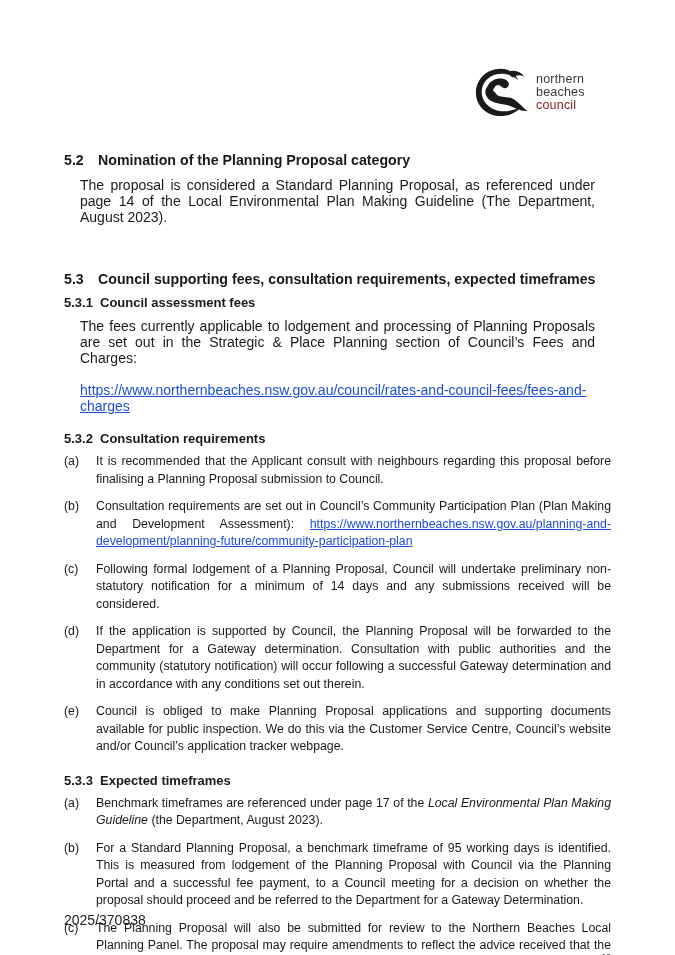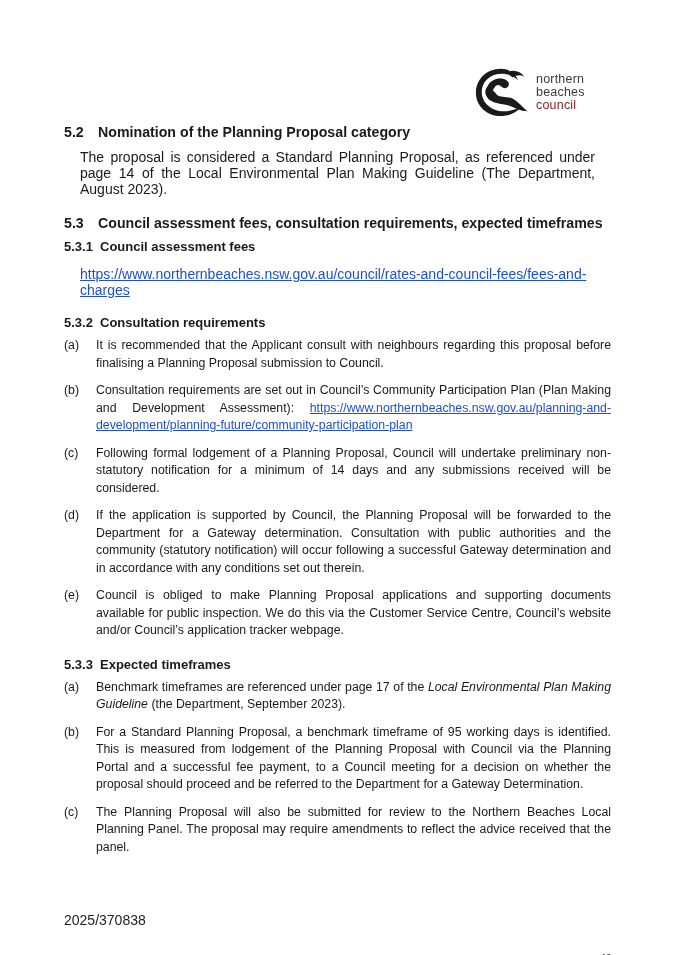--- a/index.html
+++ b/index.html
@@ -8,21 +8,21 @@
     .page { position: absolute; left: 0; top: 0; width: 675px; height: 955px; background: #fff; border-radius: 16px; }
 
     .logo { position: absolute; left: 472px; top: 64px; width: 150px; height: 56px; display: flex; align-items: center; }
     .logo svg { width: 58px; height: 54px; flex: none; }
     .logo-text { margin-left: 6px; font-size: 12.5px; line-height: 13px; color: #3a3a3a; letter-spacing: 0.2px; }
     .logo-text .l3 { color: #7f1d1d; }
     .logo-text div { display: block; }
 
     .content { position: absolute; left: 64px; top: 122px; width: 547px; }
     h2 { font-size: 14.2px; font-weight: bold; margin: 0; line-height: 20px; }
-    h2 .num { display: inline-block; width: 34px; }
+    h2 .num { display: inline-block; width: 34px; margin-top: 28px; }
     h3 { font-size: 13px; font-weight: bold; margin: 0; line-height: 18px; }
     h3 .num { display: inline-block; width: 36px; }
     p { margin: 16px; font-size: 14px; line-height: 16px; }
     .just { text-align: justify; }
     a.link { color: #1d4ed8; text-decoration: underline; }
 
     .item { display: flex; font-size: 12.3px; line-height: 17.5px; }
     .item .lbl { width: 32px; flex: none; }
     .item .txt { flex: 1; text-align: justify; }
 
@@ -47,23 +47,24 @@
       <div>beaches</div>
       <div class="l3">council</div>
     </div>
   </div>
 
   <div class="content">
 
     <h2><span class="num">5.2</span><span>Nomination of the Planning Proposal category</span></h2>
     <p class="just" style="margin-top:7px;">The proposal is considered a Standard Planning Proposal, as referenced under page 14 of the Local Environmental Plan Making Guideline (The Department, August 2023).</p>
 
-    <h2 style="margin-top:14px;"><span class="num">5.3</span><span>Council assessment fees, consultation requirements, expected timeframes</span></h2>
+    <h2 style="margin-top:14px;"><span class="num">5.3</span><span>Council supporting fees, consultation requirements, expected timeframes</span></h2>
 
     <h3 style="margin-top:5px;"><span class="num">5.3.1</span><span>Council assessment fees</span></h3>
+    <p class="just" style="margin-top:6px;">The fees currently applicable to lodgement and processing of Planning Proposals are set out in the Strategic &amp; Place Planning section of Council’s Fees and Charges:</p>
     <p style="margin-top:10px;"><a class="link">https://www.northernbeaches.nsw.gov.au/council/rates-and-council-fees/fees-and-charges</a></p>
 
     <h3 style=""><span class="num">5.3.2</span><span>Consultation requirements</span></h3>
 
     <div class="item" style="margin-top:5px;">
       <span class="lbl">(a)</span>
       <span class="txt">It is recommended that the Applicant consult with neighbours regarding this proposal before finalising a Planning Proposal submission to Council.</span>
     </div>
     <div class="item" style="margin-top:10px;">
       <span class="lbl">(b)</span>
@@ -79,21 +80,21 @@
     </div>
     <div class="item" style="margin-top:10px;">
       <span class="lbl">(e)</span>
       <span class="txt">Council is obliged to make Planning Proposal applications and supporting documents available for public inspection. We do this via the Customer Service Centre, Council’s website and/or Council’s application tracker webpage.</span>
     </div>
 
     <h3 style="margin-top:16px;"><span class="num">5.3.3</span><span>Expected timeframes</span></h3>
 
     <div class="item" style="margin-top:5px;">
       <span class="lbl">(a)</span>
-      <span class="txt"><span>Benchmark timeframes are referenced under page 17 of the </span><em>Local Environmental Plan Making Guideline</em><span> (the Department, September 2023).</span></span>
+      <span class="txt"><span>Benchmark timeframes are referenced under page 17 of the </span><em>Local Environmental Plan Making Guideline</em><span> (the Department, August 2023).</span></span>
     </div>
     <div class="item" style="margin-top:10px;">
       <span class="lbl">(b)</span>
       <span class="txt">For a Standard Planning Proposal, a benchmark timeframe of 95 working days is identified. This is measured from lodgement of the Planning Proposal with Council via the Planning Portal and a successful fee payment, to a Council meeting for a decision on whether the proposal should proceed and be referred to the Department for a Gateway Determination.</span>
     </div>
     <div class="item" style="margin-top:10px;">
       <span class="lbl">(c)</span>
       <span class="txt">The Planning Proposal will also be submitted for review to the Northern Beaches Local Planning Panel. The proposal may require amendments to reflect the advice received that the panel.</span>
     </div>
   </div>

